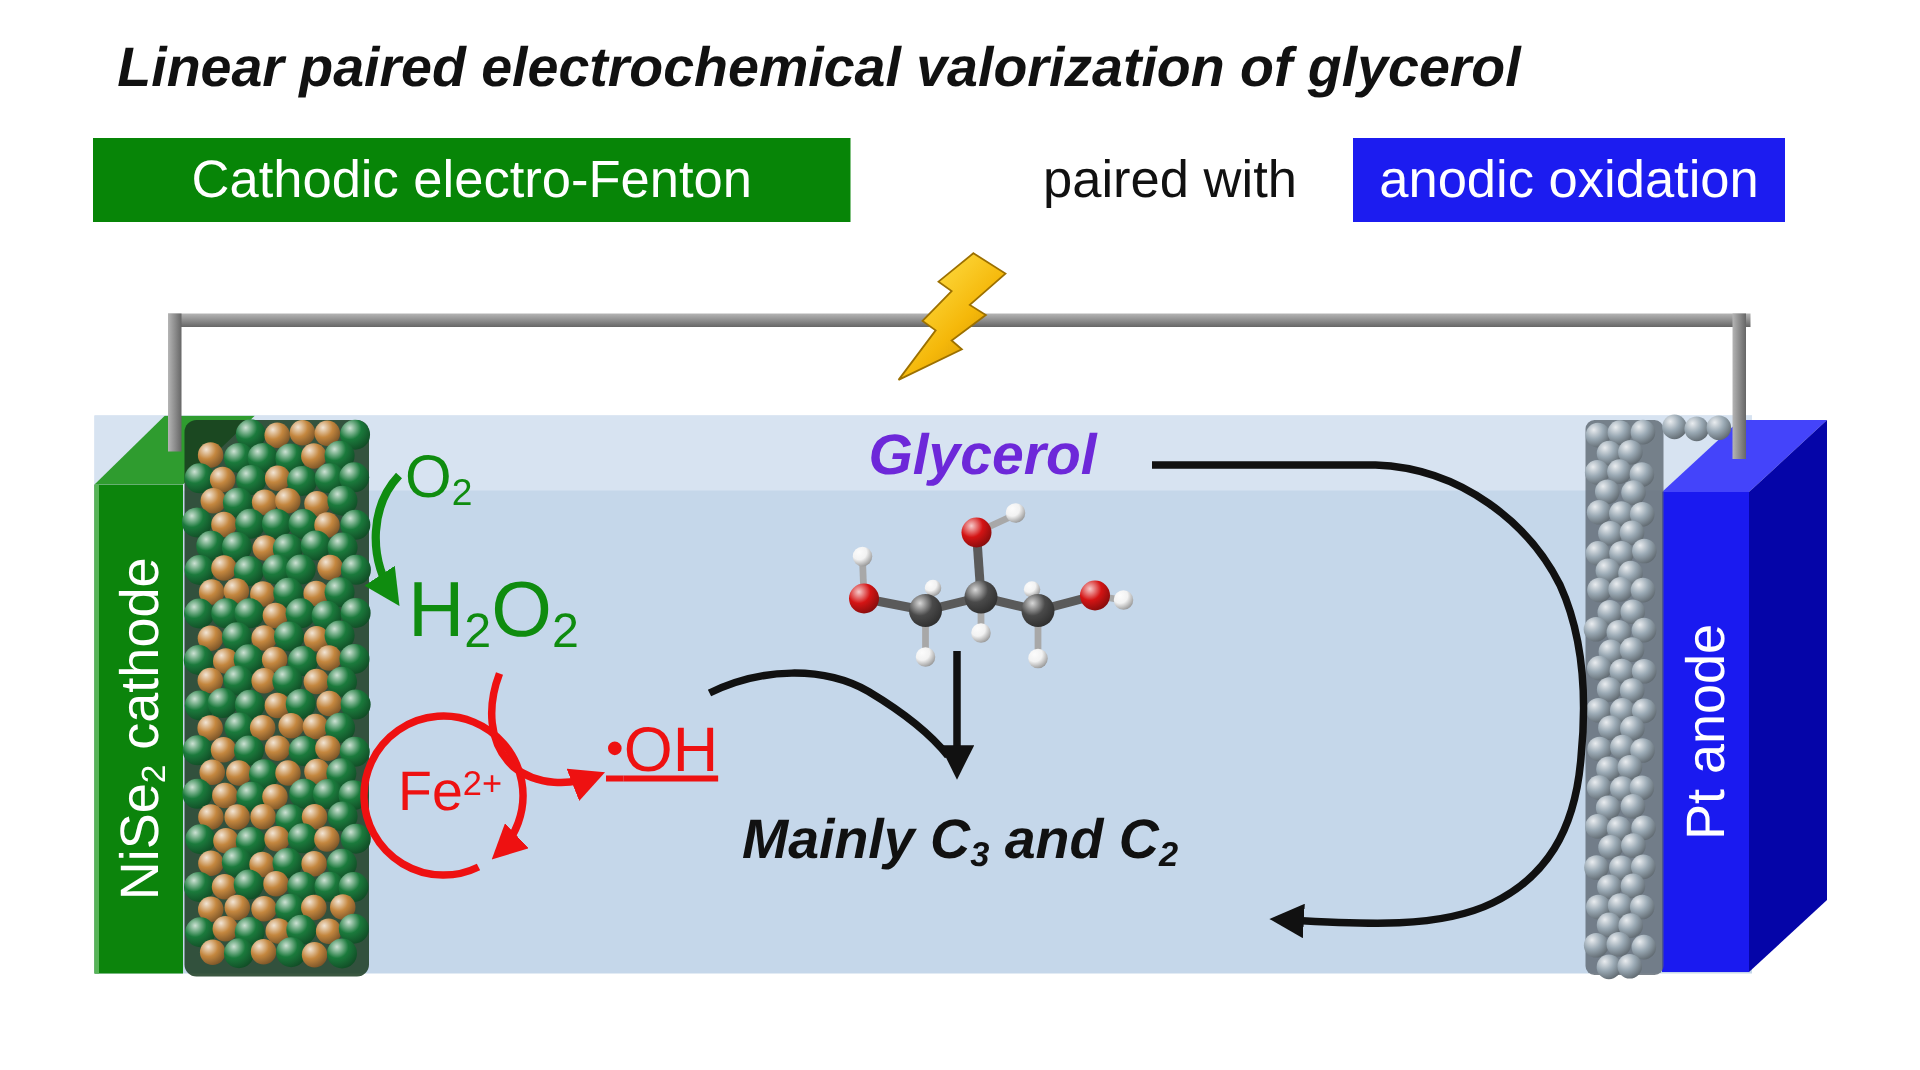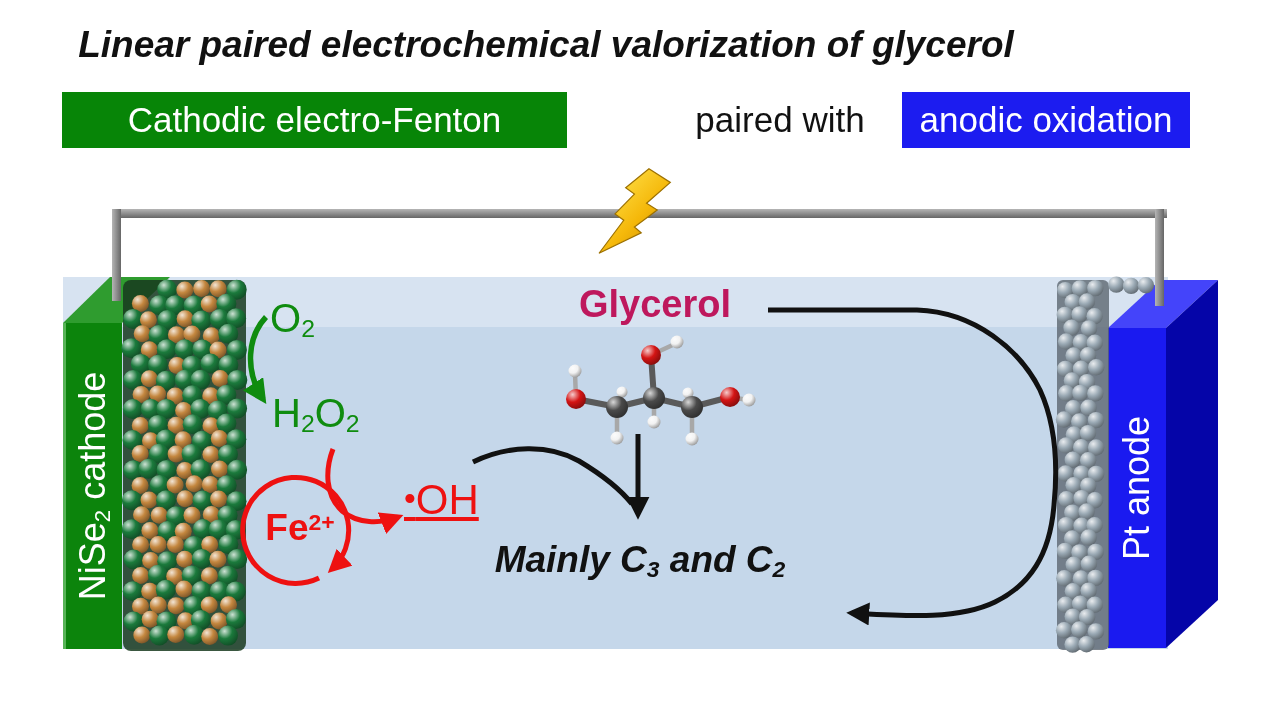--- a/index.html
+++ b/index.html
@@ -34,25 +34,25 @@
           clip-path:polygon(0px 48px,52px 0px,110px 0px,58px 48px);}
   #an-side{left:1166px;top:280px;width:52px;height:368px;background:var(--c-anode_side);
            clip-path:polygon(0px 48px,52px 0px,52px 320px,0px 368px);}
   #an-face{left:1108px;top:328px;width:58px;height:320px;background:var(--c-anode_face);
            display:flex;align-items:center;justify-content:center;}
   .elec-label{transform:rotate(-90deg);white-space:nowrap;color:#fff;font-size:36px;}
   
   .green-t{color:var(--c-green_text);}
   .red-t{color:var(--c-red_accent);}
   #lbl-o2{left:270px;top:296px;font-size:40px;}
-  #lbl-h2o2{left:272px;top:391px;font-size:40px;}
-  #lbl-fe{left:247px;top:507px;width:106px;text-align:center;font-size:37px;font-weight:bold;}
+  #lbl-h2o2{left:272px;top:377px;font-size:52px;}
+  #lbl-fe{left:247px;top:507px;width:106px;text-align:center;font-size:37px;}
   #lbl-oh{left:404px;top:476px;font-size:42px;text-decoration:underline;}
   #lbl-gly{left:525px;top:283px;width:260px;text-align:center;
-           font-size:38px;font-weight:bold;color:#be185d;}
+           font-size:38px;font-weight:bold;font-style:italic;color:#6d28d9;}
   #lbl-prod{left:415px;top:534px;width:450px;text-align:center;
             font-size:37px;font-weight:bold;font-style:italic;color:#111;line-height:52px;}
   .sub{font-size:0.62em;vertical-align:-0.22em;}
   .sup{font-size:0.62em;vertical-align:0.45em;}
   .bullet{font-size:0.8em;vertical-align:0.12em;}
   
   #overlay{left:0;top:0;pointer-events:none;}
   .arr-k{stroke:#111;stroke-width:5;fill:none;}
   .arr-r{stroke:var(--c-red_accent);stroke-width:5;fill:none;}
   .arr-g{stroke:var(--c-green_text);stroke-width:5.5;fill:none;}

